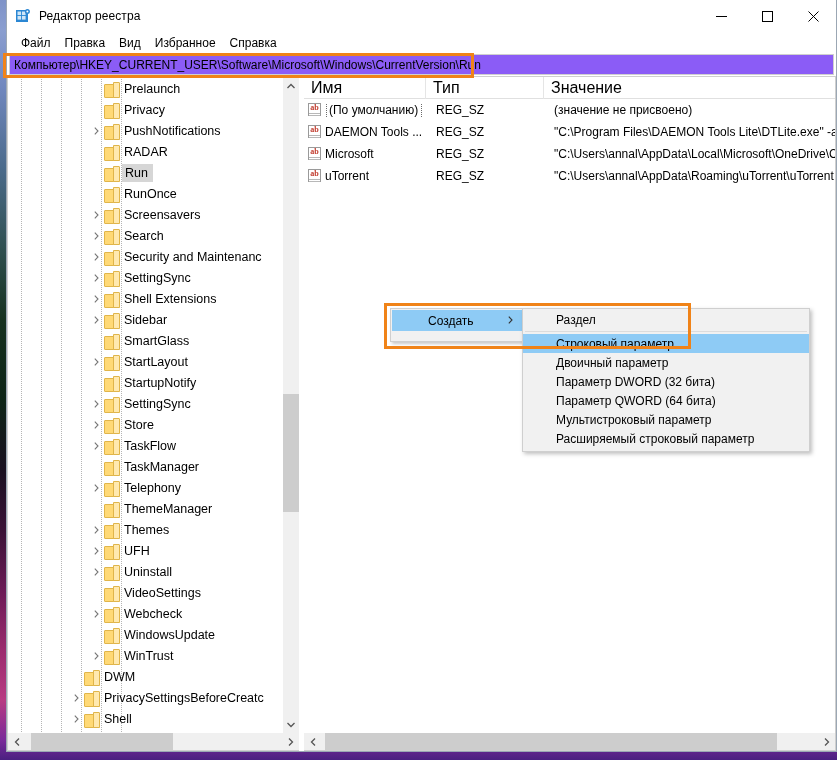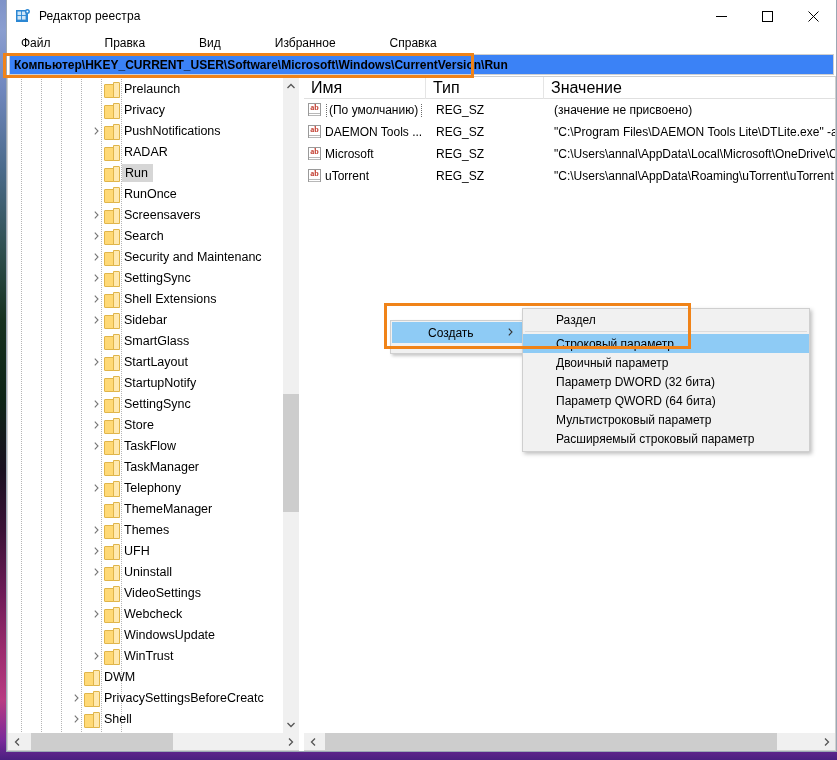--- a/index.html
+++ b/index.html
@@ -63,43 +63,42 @@
     line-height: 1;
   }
   .winbtn svg { display: block; }
 
   
   .menubar {
     height: 22px; min-height: 22px;
     display: flex; align-items: center;
     padding-left: 7px;
     background: #ffffff;
-    gap: 40px;
   }
   .menuitem {
     font-size: 12px; color: #000;
     padding: 2px 7px;
     white-space: nowrap;
   }
 
   
   .addrwrap {
     height: 22px; min-height: 22px;
     padding: 0 2px;
     position: relative;
     background: #fff;
   }
   .addrbar {
     height: 21px; width: 100%;
     border: 1px solid #cfcfcf;
-    background: #3b82f6;
+    background: #8b5cf6;
     font-size: 12px; color: #000;
     display: flex; align-items: center;
     padding-left: 4px;
-    white-space: nowrap; overflow: hidden; font-weight: bold;
+    white-space: nowrap; overflow: hidden;
   }
   
   .anno-addr {
     position: absolute;
     left: -4px; top: -1px;
     width: 471px; height: 25px;
     border: 3px solid #f08318;
     pointer-events: none;
     z-index: 30;
   }
@@ -290,21 +289,21 @@
   }
   .name-dotted {
     border: 1px dotted #6b6b6b;
     padding: 1px 3px 1px 2px;
     margin-left: 1px;
   }
 
   
   .ctx-parent {
     position: absolute;
-    left: 383px; top: 244px;
+    left: 383px; top: 232px;
     width: 133px; height: 34px;
     background: #f1f1f1;
     border: 1px solid #cfcfcf;
     box-shadow: 2px 2px 3px rgba(0,0,0,0.22);
     z-index: 20;
   }
   .ctx-parent-item {
     position: absolute; left: 1px; top: 1px;
     width: 131px; height: 21px;
     background: #8ecbf5;

